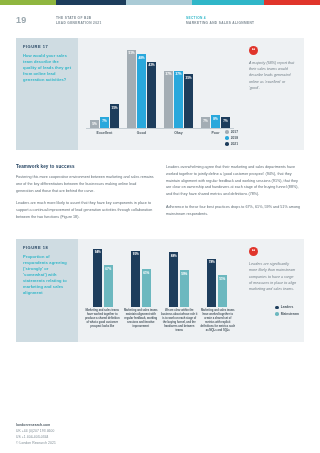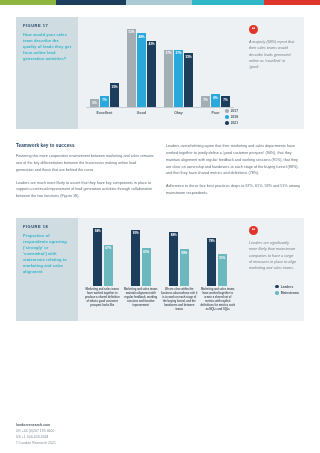--- a/index.html
+++ b/index.html
@@ -140,20 +140,32 @@
 <div class="page">
 
   <div class="topstrip">
     <span style="background:#8fb63f;flex:0 0 56px;"></span>
     <span style="background:#1d3d5c;flex:0 0 70px;"></span>
     <span style="background:#aacbd6;flex:0 0 66px;"></span>
     <span style="background:#2fb6c8;flex:0 0 72px;"></span>
     <span style="background:#e0352b;flex:1;"></span>
   </div>
 
+  <div class="runhead">
+    <div class="folio">19</div>
+    <div class="runhead-left">
+      <div>THE STATE OF B2B</div>
+      <div>LEAD GENERATION 2021</div>
+    </div>
+    <div style="flex:1"></div>
+    <div class="runhead-right" style="width:118px;">
+      <div class="sec">SECTION 4</div>
+      <div class="secsub">MARKETING AND SALES ALIGNMENT</div>
+    </div>
+  </div>
 
   <div class="figure" style="margin-top:12px;">
     <div class="figure-inner" style="height:112px;">
       <div class="fig-caption">
         <div class="fig-num">FIGURE 17</div>
         <div class="fig-q">How would your sales team describe the quality of leads they get from online lead generation activities?</div>
       </div>
       <div class="fig-body">
         <div class="chart">
           <div class="plot">

